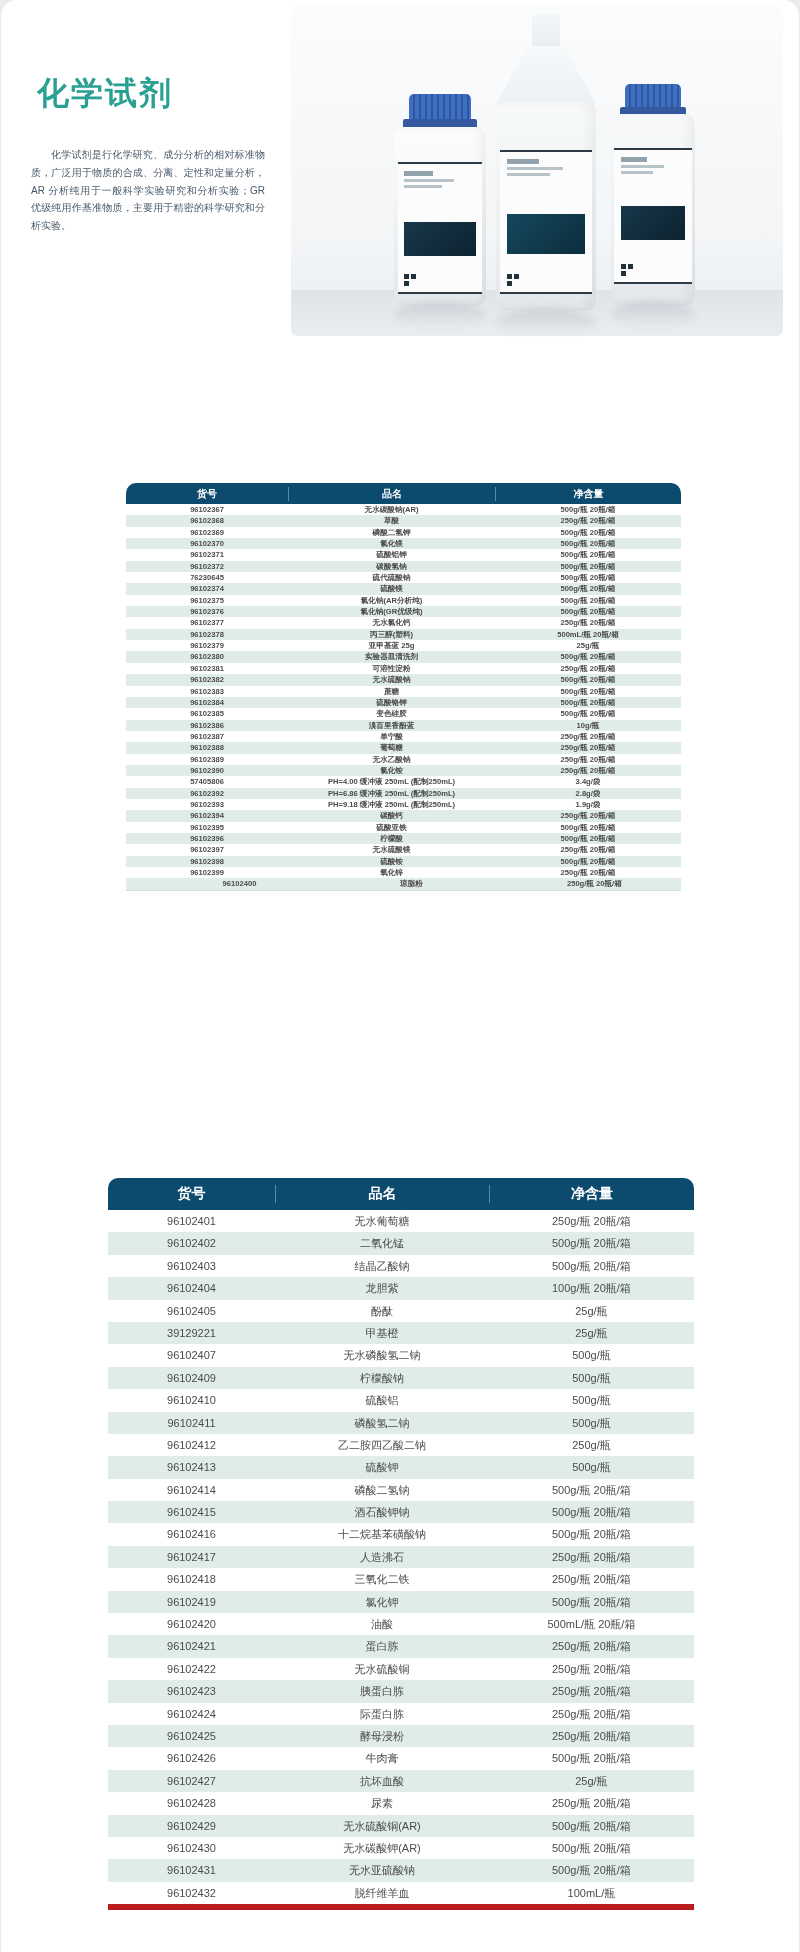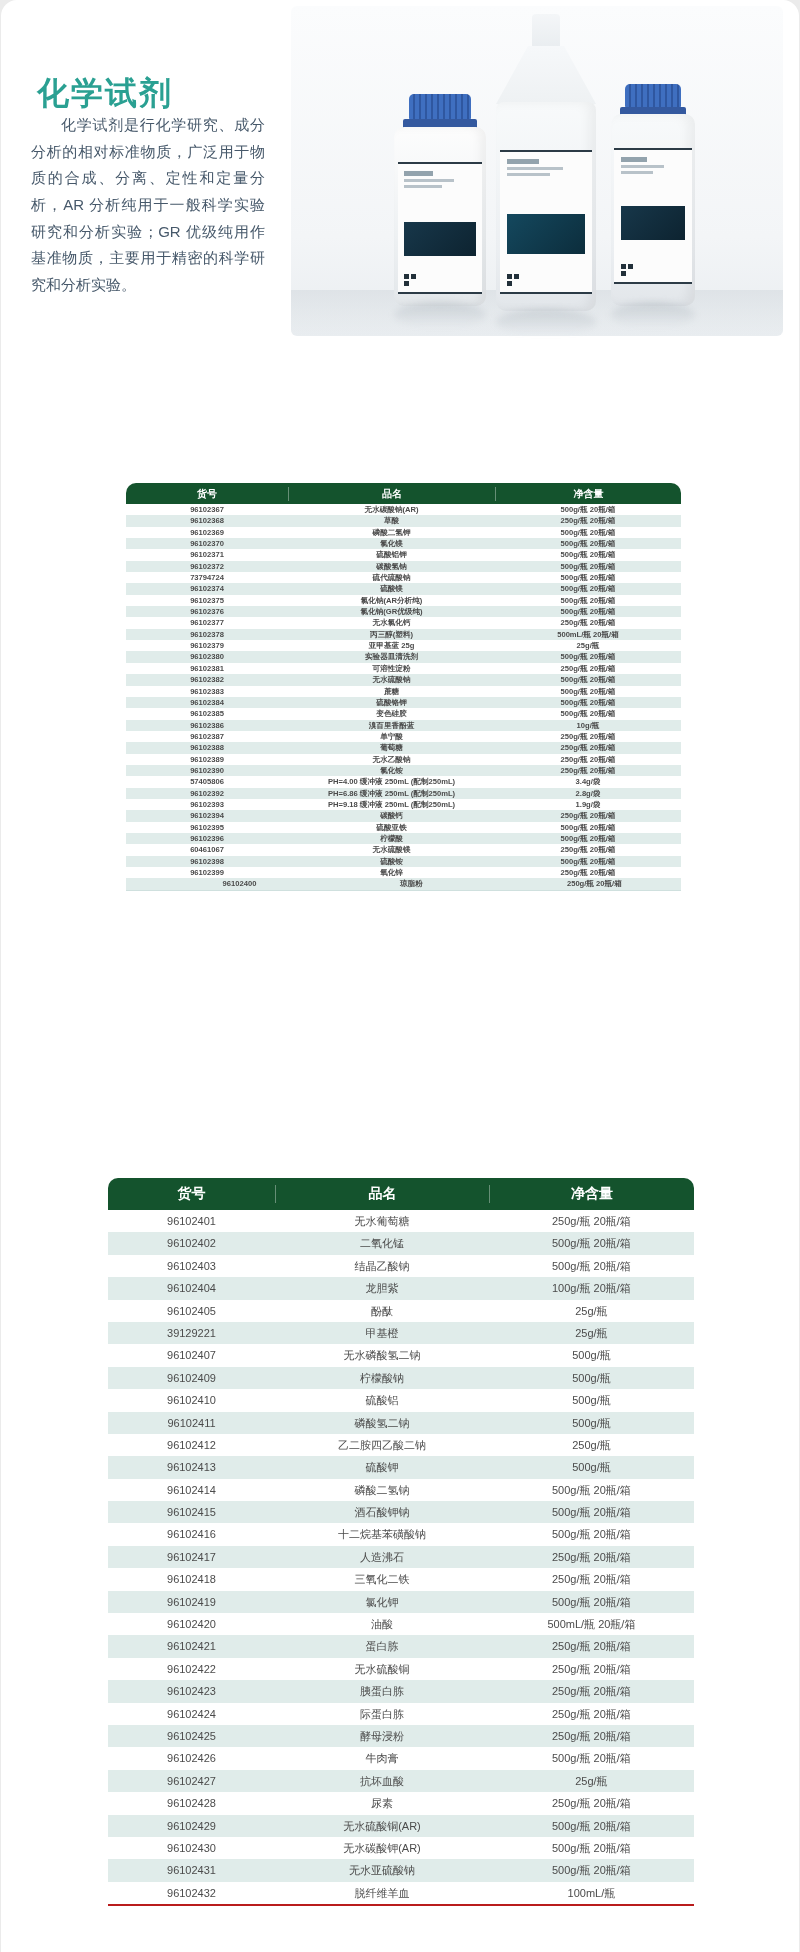--- a/index.html
+++ b/index.html
@@ -16,22 +16,22 @@
     border-radius:16px 16px 0 0;
     overflow:hidden;
   }
   
   .page-title{
     position:absolute;left:36px;top:72px;
     font-size:32px;font-weight:bold;letter-spacing:2px;
     color:#2aa092;
   }
   .intro{
-    position:absolute;left:30px;top:112px;width:234px;
-    font-size:15px;line-height:1.78;color:#46586a;
+    position:absolute;left:30px;top:146px;width:234px;
+    font-size:10px;line-height:1.78;color:#46586a;
     text-align:justify;text-indent:2em;
   }
   
   .photo{
     position:absolute;left:290px;top:6px;width:492px;height:330px;
     background:linear-gradient(180deg,#fbfcfd 0%,#f3f5f7 70%,#e9edf0 100%);
     border-radius:6px;
   }
   .floor{
     position:absolute;left:0;bottom:0;width:100%;height:46px;
@@ -88,36 +88,36 @@
   }
   .reflection{
     position:absolute;height:26px;left:0;right:0;
     background:linear-gradient(180deg,rgba(150,160,170,0.30),rgba(150,160,170,0));
     filter:blur(3px);border-radius:50%;
   }
   
   .ctable{position:absolute;}
   .ctable .thead{
     display:grid;color:#ffffff;font-weight:bold;
-    background:#14532d;align-items:center;text-align:center;
+    background:#0c4a6e;align-items:center;text-align:center;
     border-radius:10px 10px 0 0;
   }
   .ctable .thead .th{border-left:1px solid rgba(255,255,255,0.35);line-height:normal;}
   .ctable .thead .th:first-child{border-left:none;}
   .ctable .tr{display:grid;text-align:center;color:#4b4b4b;background:#ffffff;}
   .ctable .tr:nth-child(odd){background:#e0ecea;} 
   .ctable .td{overflow:hidden;white-space:nowrap;}
   .t1{left:125px;top:483px;width:555px;font-size:7.6px;}
   .t1 .thead{height:21px;font-size:10px;grid-template-columns:29.2% 37.3% 33.5%;}
   .t1 .tr{height:11.35px;line-height:11.35px;grid-template-columns:29.2% 37.3% 33.5%;font-weight:bold;}
   .t1 .tr:last-child{border-bottom:1px solid #cfe0de;padding-left:38px;}
   .t2{left:107px;top:1178px;width:586px;font-size:11px;}
   .t2 .thead{height:32px;font-size:14px;grid-template-columns:28.5% 36.5% 35%;}
   .t2 .tr{height:22.4px;line-height:22.4px;grid-template-columns:28.5% 36.5% 35%;}
-  .t2 .tr:last-child{border-bottom:2px solid #b91c1c;}
+  .t2 .tr:last-child{border-bottom:6px solid #b91c1c;}
 </style>
 </head>
 <body>
 
 <div class="page">
 
   <div class="page-title">化学试剂</div>
   <div class="intro">化学试剂是行化学研究、成分分析的相对标准物质，广泛用于物质的合成、分离、定性和定量分析，AR 分析纯用于一般科学实验研究和分析实验；GR 优级纯用作基准物质，主要用于精密的科学研究和分析实验。</div>
 
   <div class="photo">
@@ -199,21 +199,21 @@
         <div class="td">96102371</div>
         <div class="td">硫酸铝钾</div>
         <div class="td">500g/瓶  20瓶/箱</div>
       </div>
       <div class="tr">
         <div class="td">96102372</div>
         <div class="td">碳酸氢钠</div>
         <div class="td">500g/瓶  20瓶/箱</div>
       </div>
       <div class="tr">
-        <div class="td">73794724</div>
+        <div class="td">76230645</div>
         <div class="td">硫代硫酸钠</div>
         <div class="td">500g/瓶  20瓶/箱</div>
       </div>
       <div class="tr">
         <div class="td">96102374</div>
         <div class="td">硫酸镁</div>
         <div class="td">500g/瓶  20瓶/箱</div>
       </div>
       <div class="tr">
         <div class="td">96102375</div>
@@ -319,21 +319,21 @@
         <div class="td">96102395</div>
         <div class="td">硫酸亚铁</div>
         <div class="td">500g/瓶  20瓶/箱</div>
       </div>
       <div class="tr">
         <div class="td">96102396</div>
         <div class="td">柠檬酸</div>
         <div class="td">500g/瓶  20瓶/箱</div>
       </div>
       <div class="tr">
-        <div class="td">60461067</div>
+        <div class="td">96102397</div>
         <div class="td">无水硫酸镁</div>
         <div class="td">250g/瓶  20瓶/箱</div>
       </div>
       <div class="tr">
         <div class="td">96102398</div>
         <div class="td">硫酸铵</div>
         <div class="td">500g/瓶  20瓶/箱</div>
       </div>
       <div class="tr">
         <div class="td">96102399</div>

